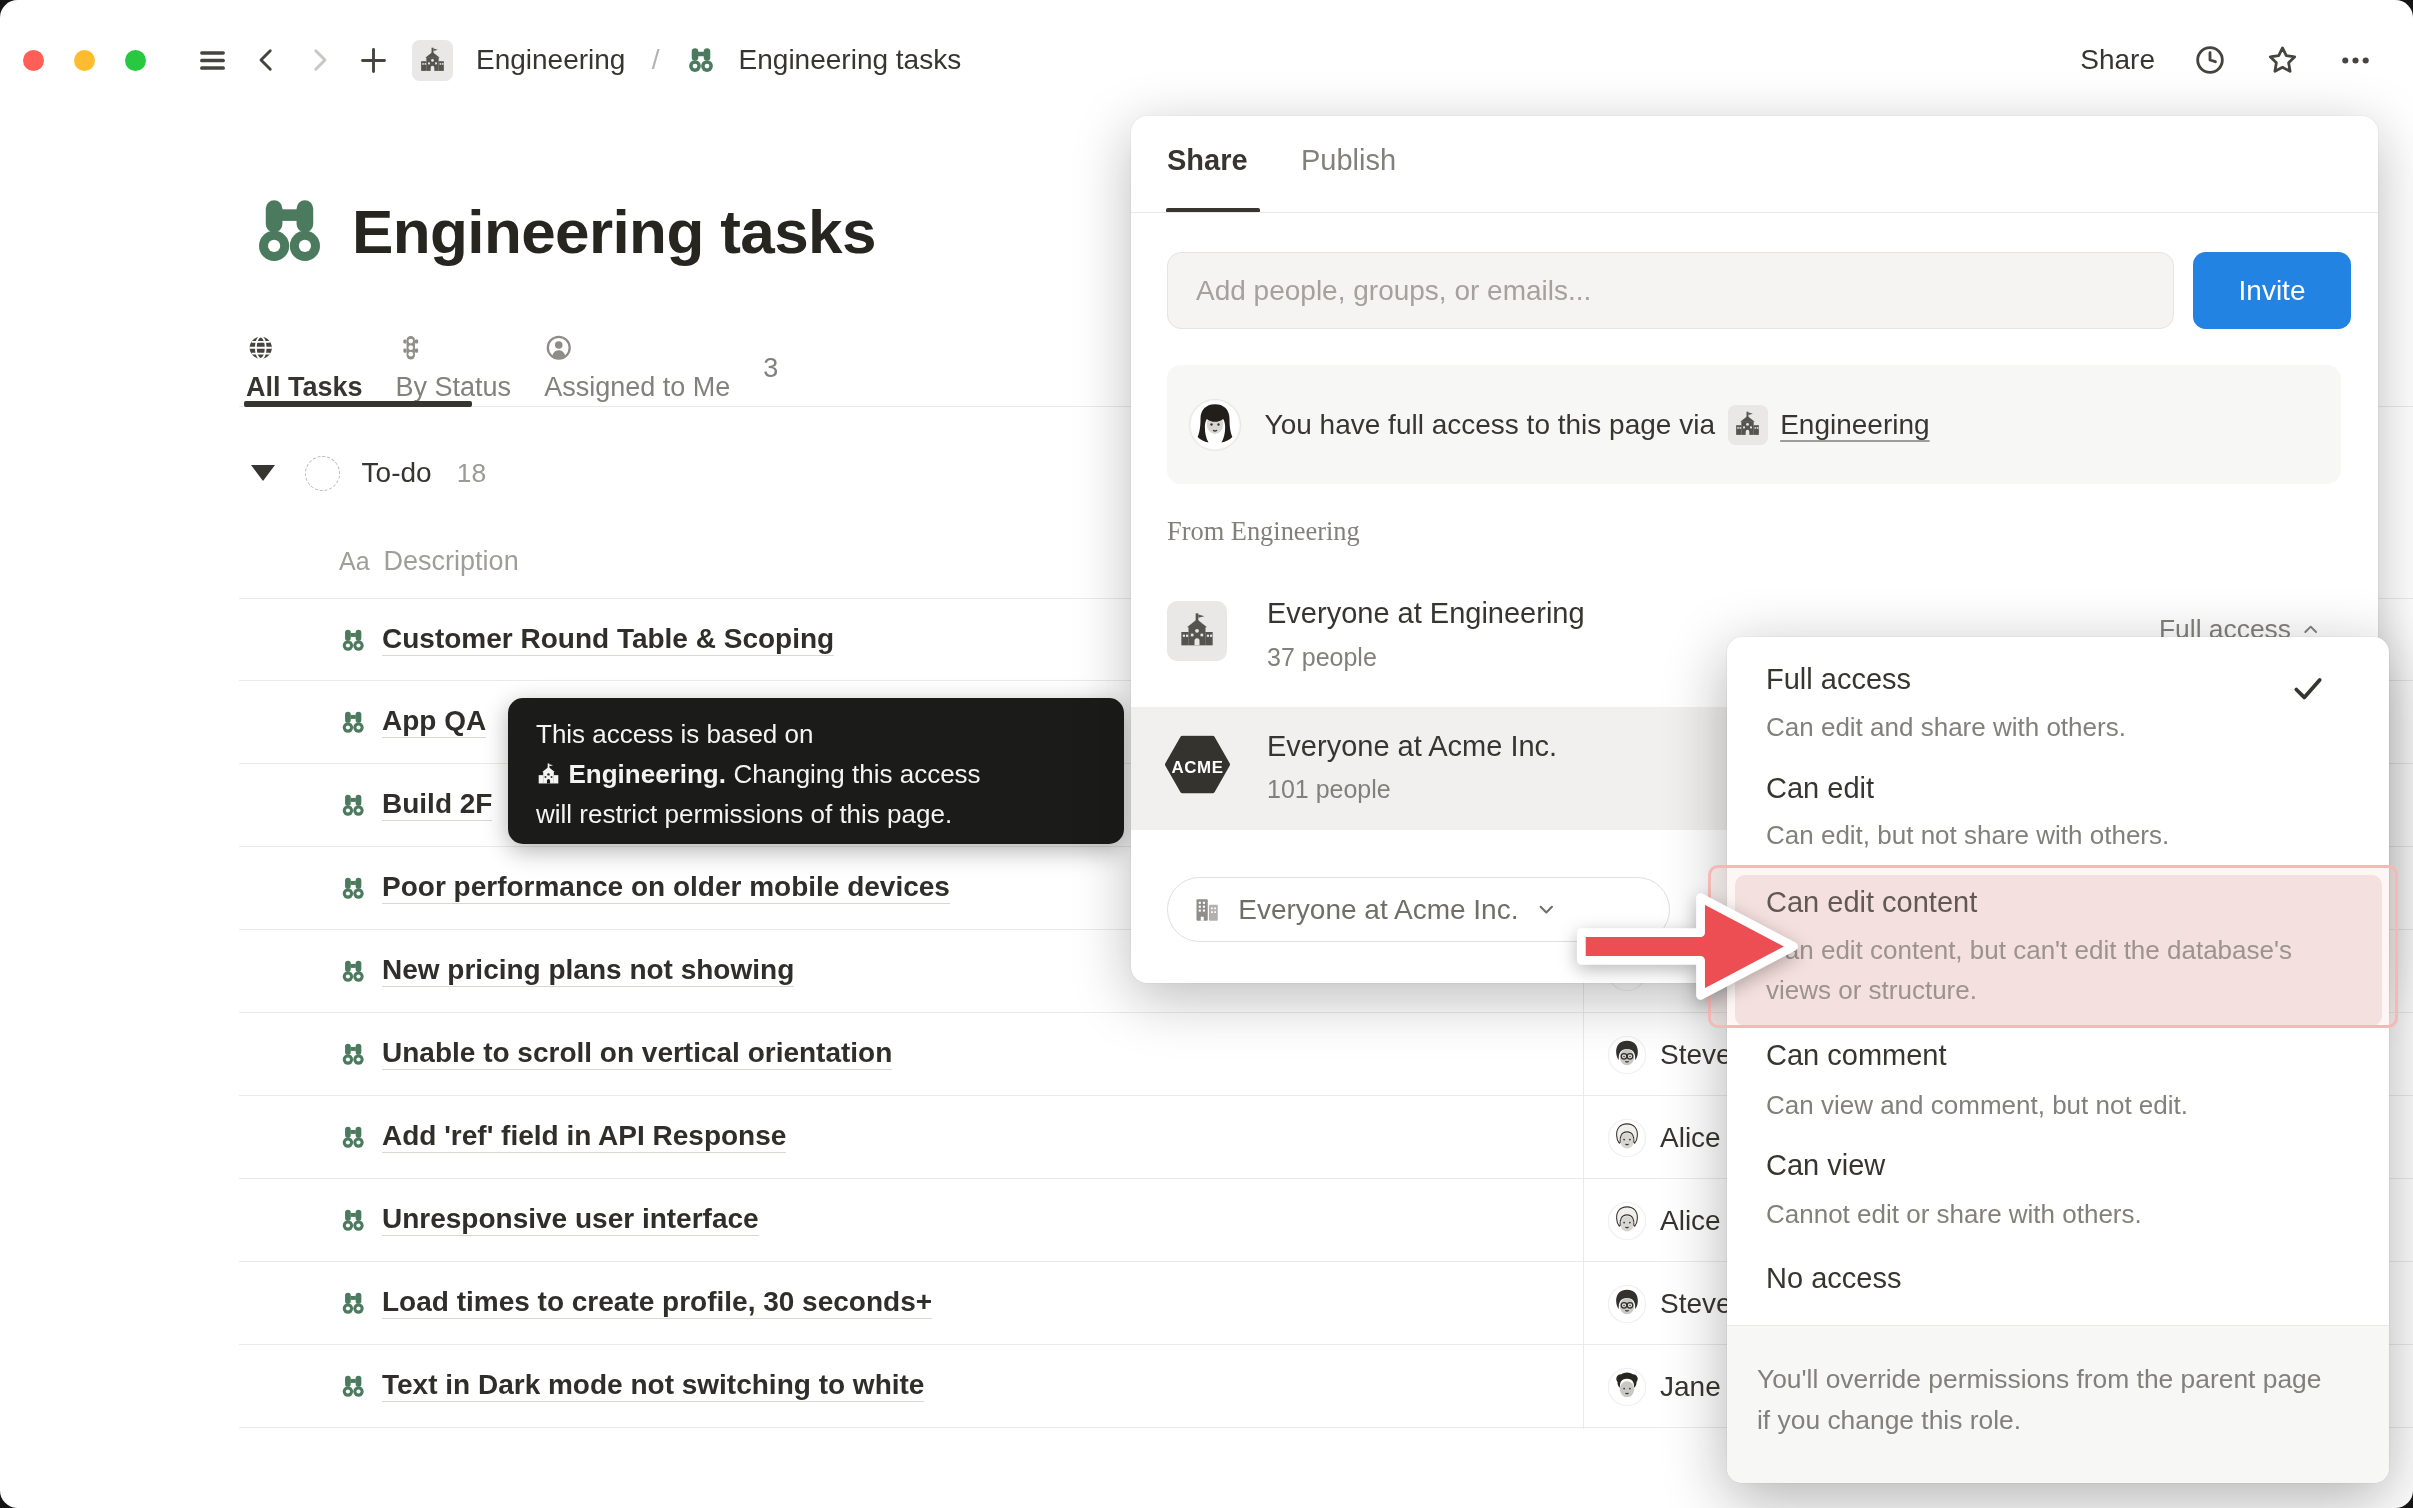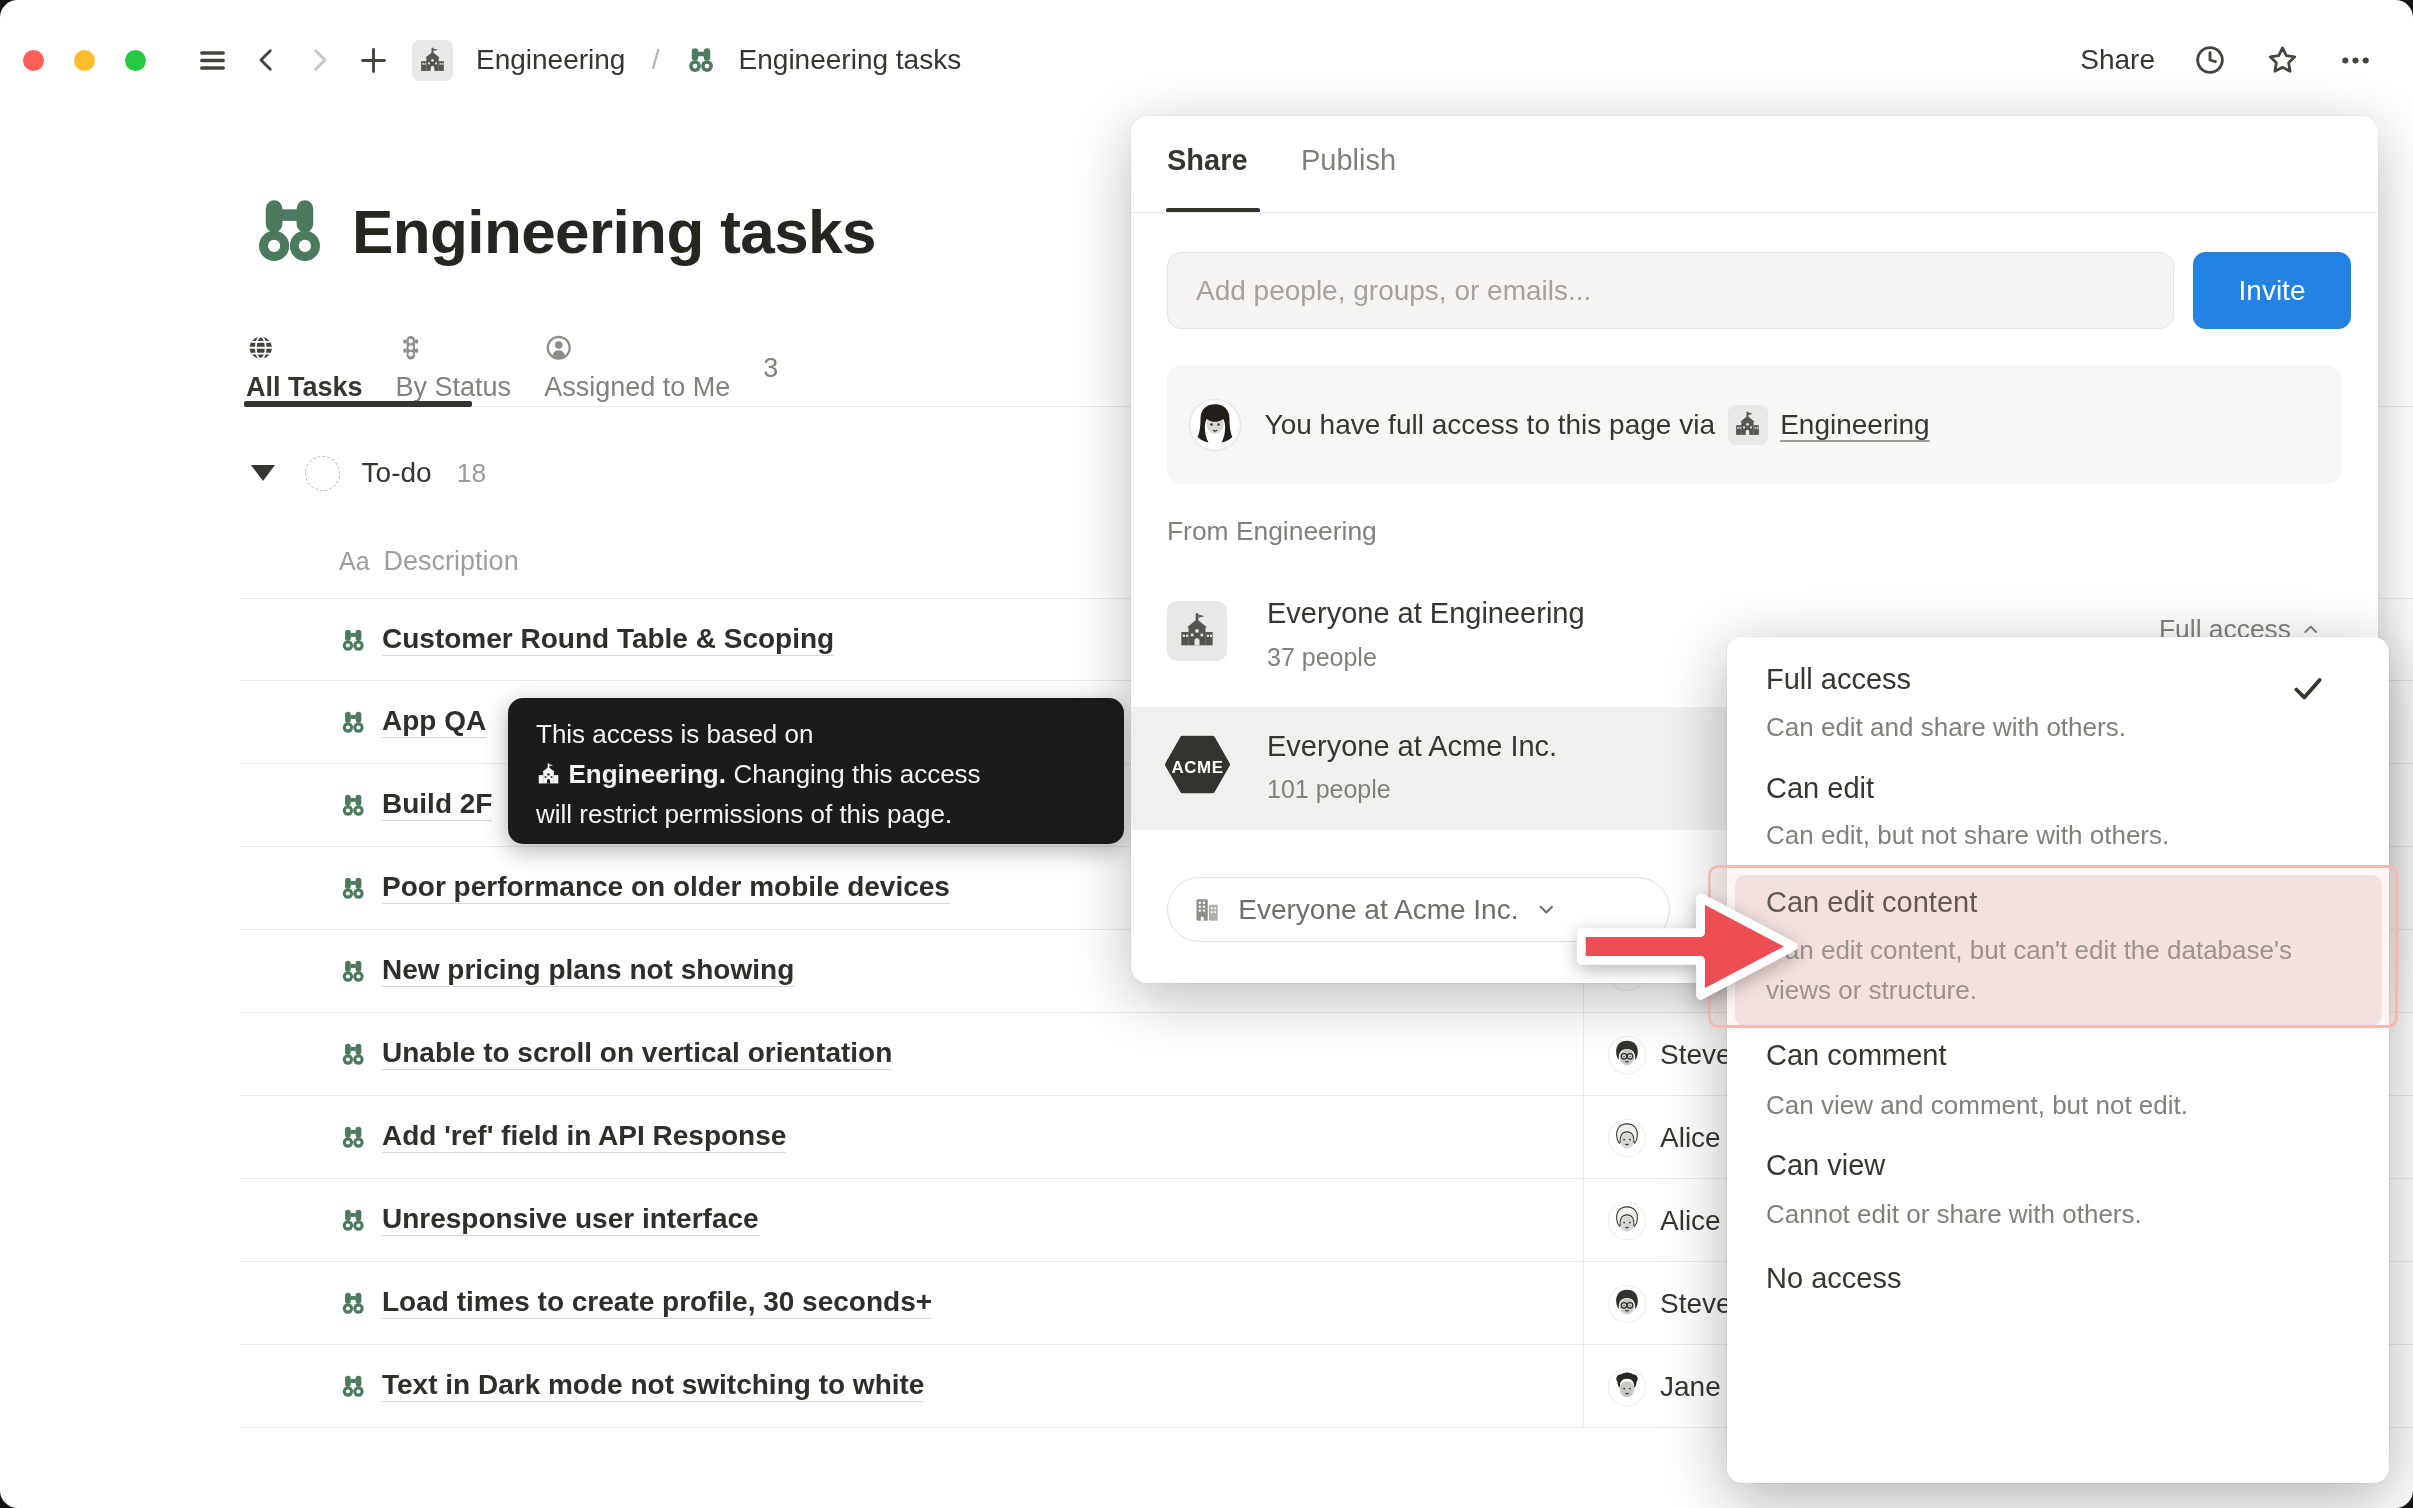--- a/index.html
+++ b/index.html
@@ -69,21 +69,21 @@
     background:#f5f4f2;border:1.3px solid #e5e4e1;font-size:28px;color:#37352f;padding:0 28px;
     font-family:"Liberation Sans",sans-serif;outline:none;}
   .dlg-input::placeholder{color:#a5a29c;}
   .invite{position:absolute;left:1062px;top:136px;width:158px;height:77px;border-radius:12.6px;border:none;
     background:#2383e2;color:#fff;font-size:28px;font-weight:400;font-family:"Liberation Sans",sans-serif;}
   .banner{position:absolute;left:36px;top:249px;width:1174px;height:119px;background:#f7f7f5;border-radius:14px;
     display:flex;align-items:center;padding:0 22.6px;gap:25px;}
   .banner-text{font-size:28px;color:#37352f;white-space:nowrap;display:flex;align-items:center;gap:12.6px;}
   .mini-chip{width:40px;height:40px;border-radius:7.5px;background:#e9e8e6;display:flex;align-items:center;justify-content:center;}
   .banner-link{color:#37352f;text-decoration:underline;text-decoration-color:#9f9d99;text-underline-offset:5.7px;text-decoration-thickness:1.9px;}
-  .section-label{position:absolute;left:36px;top:400px;font-size:26.4px;color:#82807b;}
+  .section-label{position:absolute;left:36px;top:400px;font-size:26.4px;color:#82807b;font-family:Liberation Serif, serif;}
   .prow-chip{position:absolute;left:36px;top:485px;width:60px;height:60px;border-radius:10px;background:#e9e8e6;
     display:flex;align-items:center;justify-content:center;}
   .prow-title{position:absolute;left:136px;top:481px;font-size:29px;color:#37352f;white-space:nowrap;}
   .prow-meta{position:absolute;left:136px;top:527px;font-size:25px;color:#82807b;}
   .prow-access{position:absolute;left:1028px;top:498px;font-size:26.4px;color:#82807b;display:flex;align-items:center;gap:8.8px;white-space:nowrap;}
   .acme-row{position:absolute;left:0;top:591px;width:1247px;height:123px;background:#f1f0ee;}
   .acme-badge{position:absolute;left:34px;top:28px;}
   .acme-title{position:absolute;left:136px;top:22.6px;font-size:29px;color:#37352f;white-space:nowrap;}
   .acme-meta{position:absolute;left:136px;top:68px;font-size:25px;color:#82807b;}
   .pill{position:absolute;left:36px;top:761px;width:503px;height:65px;border:1.9px solid #e0dfdc;border-radius:38px;
@@ -588,20 +588,23 @@
     <span class="mi-desc wrap" style="top:293px">Can edit content, but can't edit the database's views or structure.</span>
 
     <span class="mi-title" style="top:402px">Can comment</span>
     <span class="mi-desc" style="top:448px">Can view and comment, but not edit.</span>
 
     <span class="mi-title" style="top:512px">Can view</span>
     <span class="mi-desc" style="top:557px">Cannot edit or share with others.</span>
 
     <span class="mi-title" style="top:625px">No access</span>
 
+    <div class="menu-footer">
+      <div class="txt">You'll override permissions from the parent page if you change this role.</div>
+    </div>
   </div>
 
   <div class="abs annotate"></div>
 
   <svg class="abs arrow" width="226" height="123" viewBox="0 0 360 196">
     <polygon points="10,76 200,76 200,20 348,98 200,176 200,120 10,120" fill="#ec4e53" stroke="#ffffff" stroke-width="14" stroke-linejoin="round"></polygon>
   </svg>
 
 </div>
 

